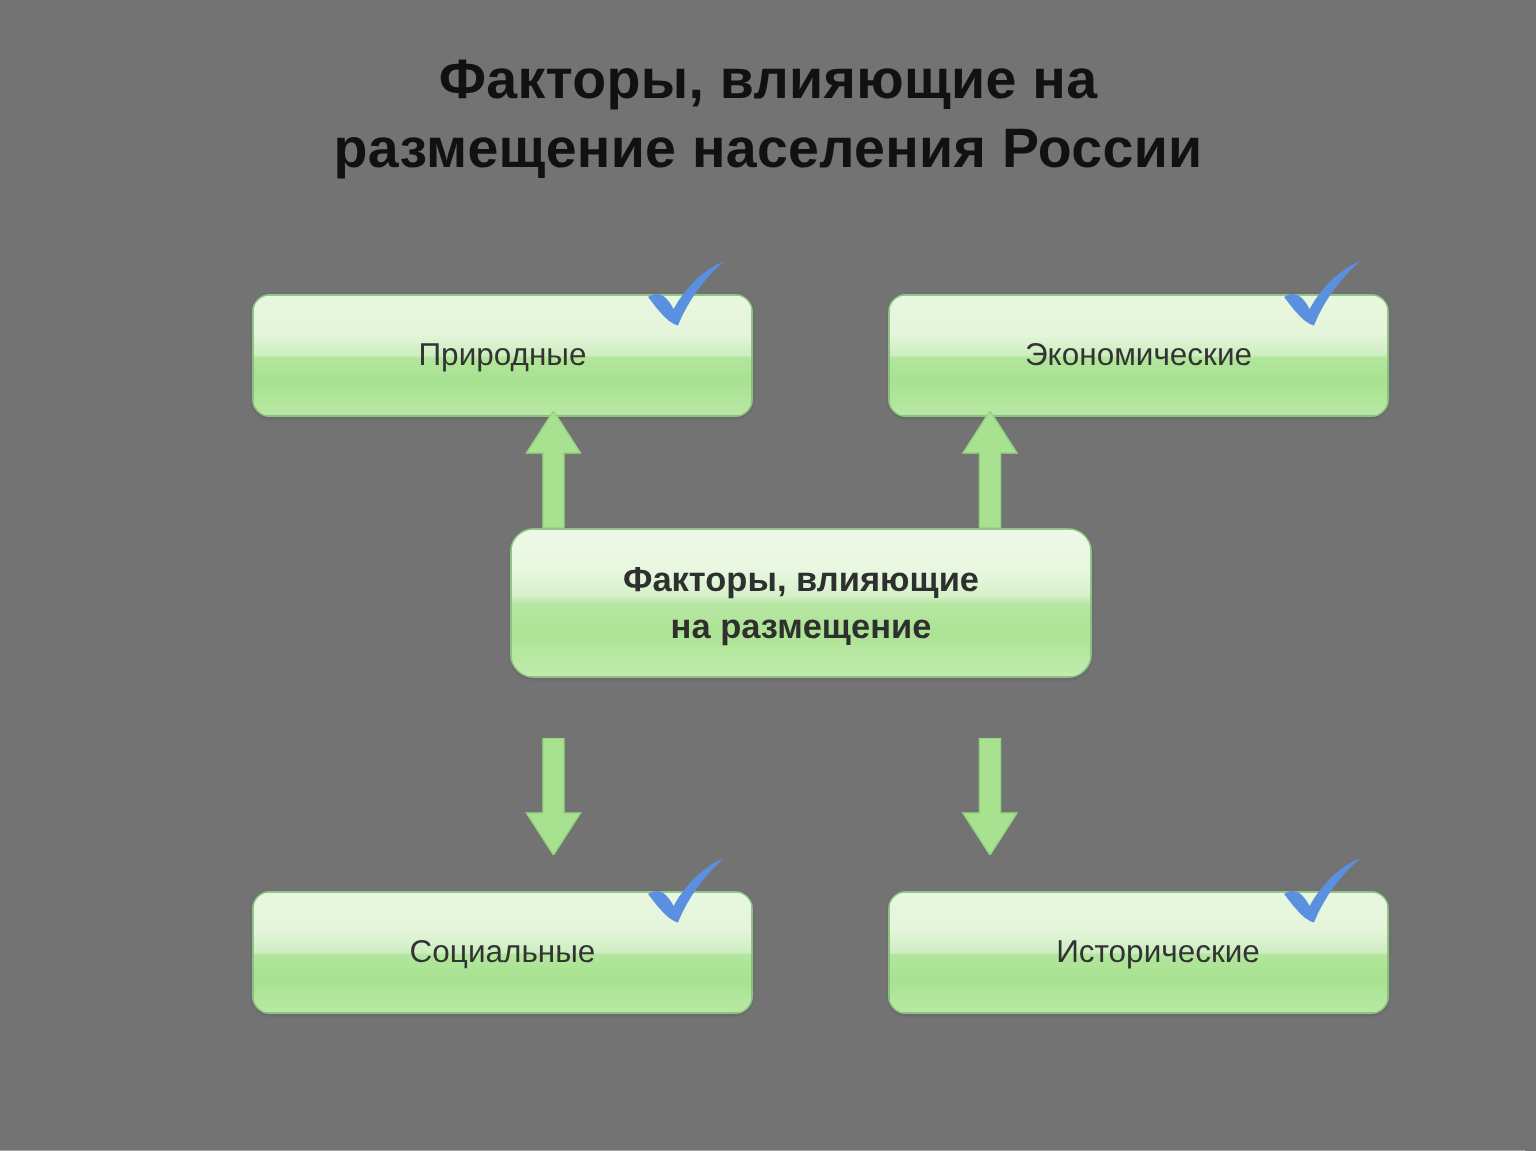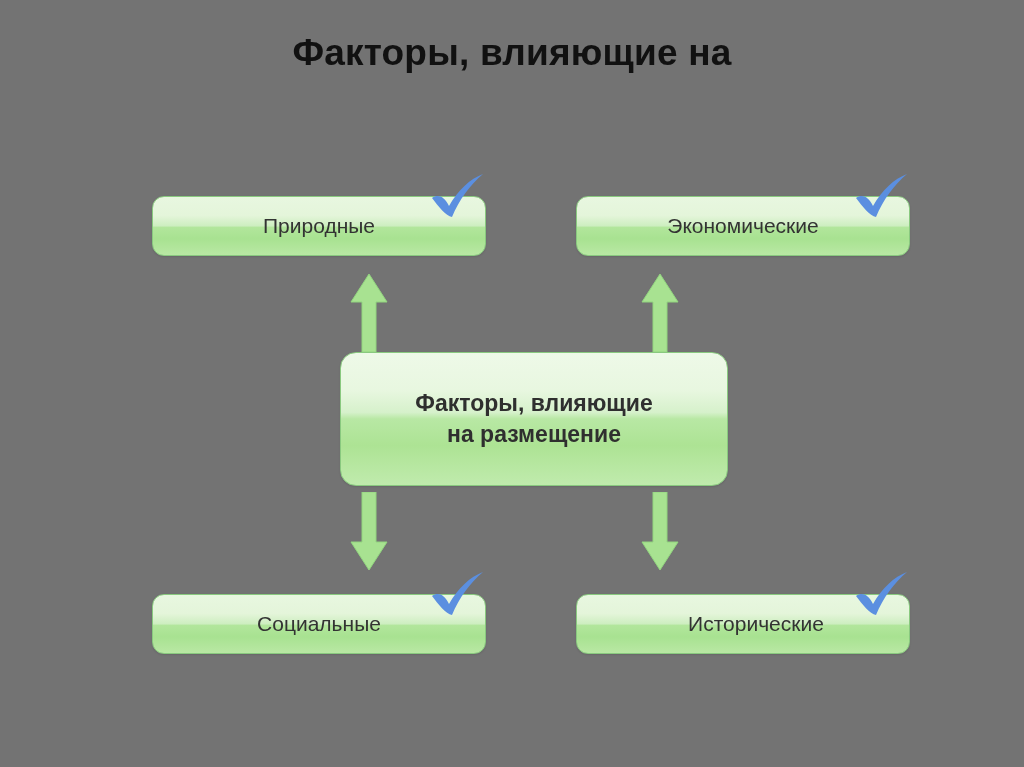--- a/index.html
+++ b/index.html
@@ -62,33 +62,34 @@
 
   .node-label {
     font-size: 21px;
     line-height: 1.28;
     color: #333333;
     padding: 0 10px;
   }
 
   .node.corner {
     width: 334px;
-    height: 60px;
+    height: 82px;
+    margin-left: 16px;
   }
 
   #node-natural      { left: 152px; top: 196px; }
   #node-economic     { left: 576px; top: 196px; }
   #node-social       { left: 152px; top: 594px; }
   #node-historical   { left: 576px; top: 594px; padding-left: 26px; }
 
   #node-center {
     left: 340px;
     top: 352px;
     width: 388px;
-    height: 134px;
+    height: 100px;
     border-radius: 16px;
     background: linear-gradient(to bottom,
         #eef9e8 0%,
         #e8f7e0 28%,
         #d6f1cb 45%,
         #b8e8a4 50%,
         #ade394 70%,
         #c0ebad 100%);
   }
   #node-center .node-label {
@@ -118,20 +119,21 @@
   #check-social     { left: 428px; top: 570px; }
   #check-historical { left: 852px; top: 570px; }
 </style>
 </head>
 <body>
 
 <div id="slide">
 
   <div id="title">
     <span class="line">Факторы, влияющие на</span>
+    <span class="line">размещение населения России</span>
   </div>
 
   <div class="node corner" id="node-natural">
     <span class="node-label">Природные</span>
   </div>
 
   <div class="node corner" id="node-economic">
     <span class="node-label">Экономические</span>
   </div>
 

